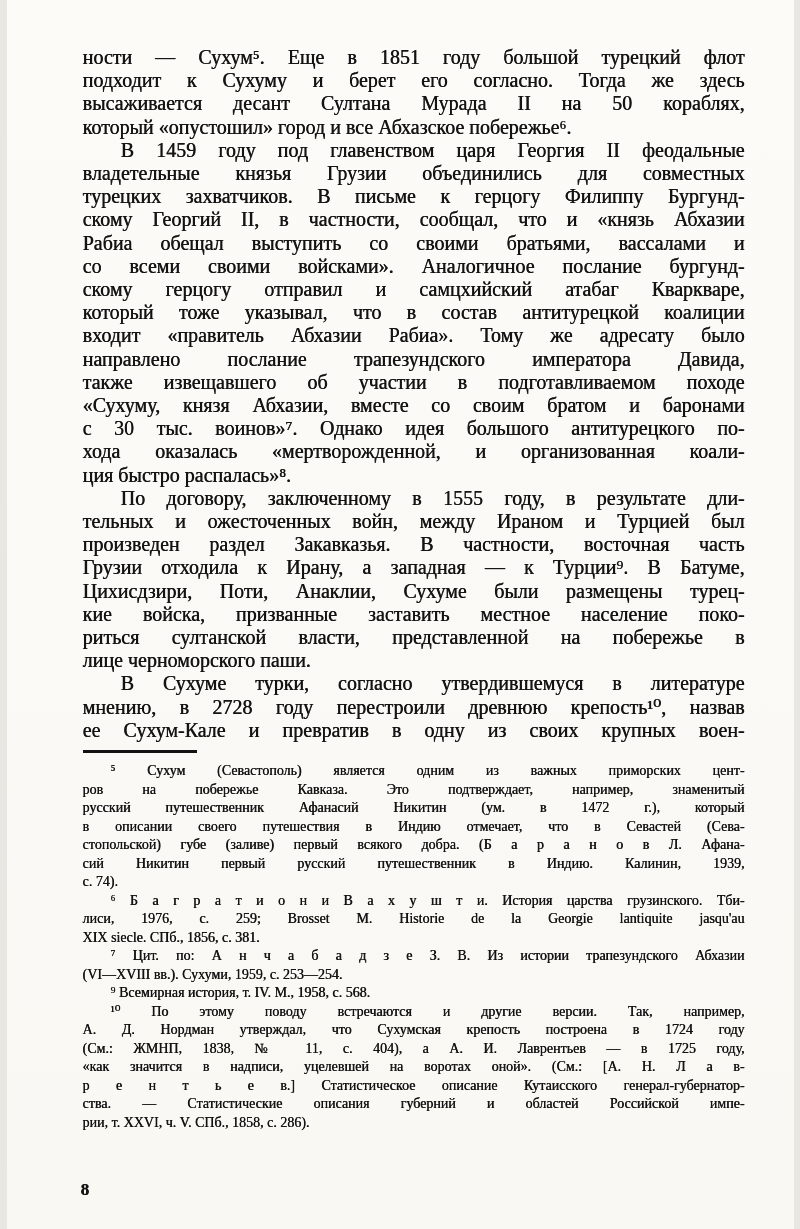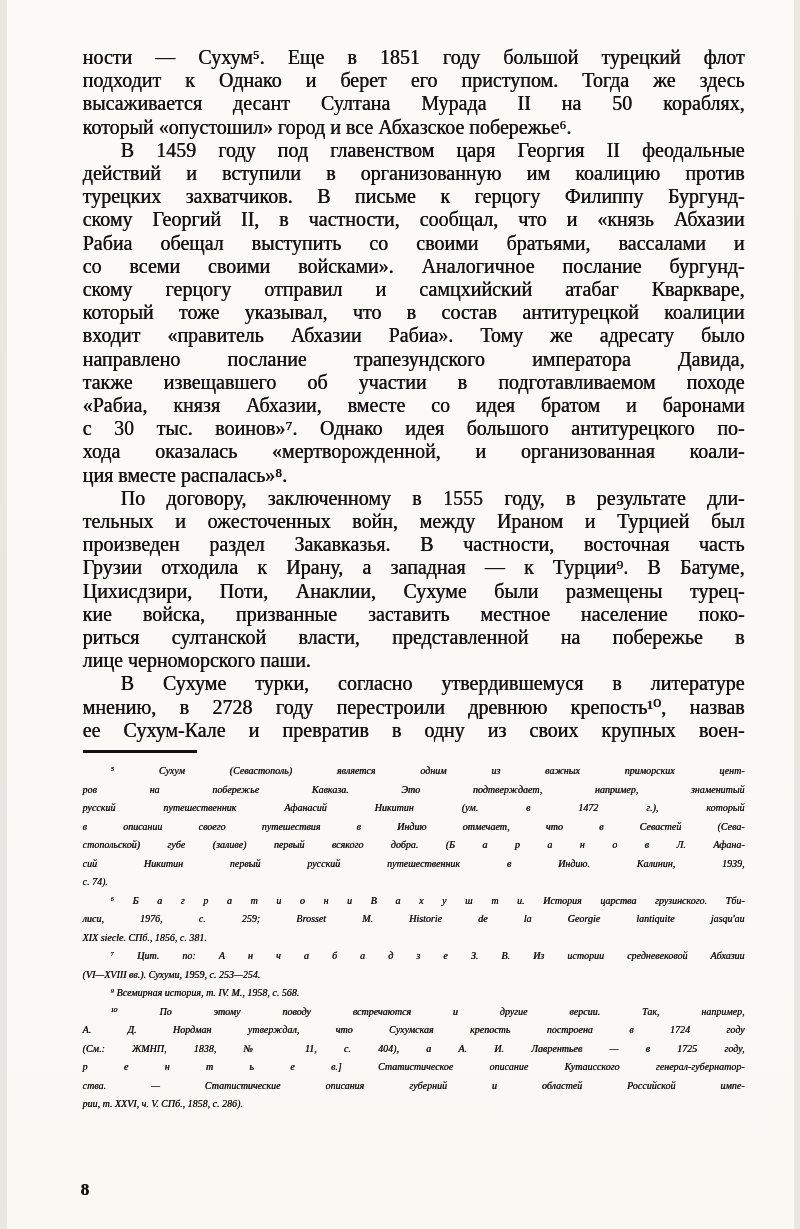--- a/index.html
+++ b/index.html
@@ -24,64 +24,63 @@
     white-space:normal;
     text-shadow:0.45px 0 0 currentColor;
   }
   .bline.indent{text-indent:38px;}
   .bline.end{text-align-last:left;}
   .rule{
     width:114px;height:3px;background:#121212;
     margin:8px 0 9px 0;
   }
   .fline{
-    font-size:10px;
+    font-size:14px;
     line-height:18.5px;
     text-align:justify;
     text-align-last:justify;
     text-shadow:0.35px 0 0 currentColor;
-    font-style:italic;
   }
   .fline.indent{text-indent:28px;}
   .fline.end{text-align-last:left;}
   .pagenum{
     position:absolute;left:74px;top:1180px;
     font-size:17px;font-weight:bold;
     text-shadow:0.5px 0 0 currentColor;
   }
 </style>
 </head>
 <body>
 
 <div class="page">
   <div class="textblock">
 
     <div class="para">
       <div class="bline">ности — Сухум⁵. Еще в 1851 году большой турецкий флот</div>
-      <div class="bline">подходит к Однако и берет его приступом. Тогда же здесь</div>
+      <div class="bline">подходит к Сухуму и берет его согласно. Тогда же здесь</div>
       <div class="bline">высаживается десант Султана Мурада II на 50 кораблях,</div>
       <div class="bline end">который «опустошил» город и все Абхазское побережье⁶.</div>
     </div>
 
     <div class="para">
       <div class="bline indent">В 1459 году под главенством царя Георгия II феодальные</div>
-      <div class="bline">действий и вступили в организованную им коалицию против</div>
+      <div class="bline">владетельные князья Грузии объединились для совместных</div>
       <div class="bline">турецких захватчиков. В письме к герцогу Филиппу Бургунд-</div>
       <div class="bline">скому Георгий II, в частности, сообщал, что и «князь Абхазии</div>
       <div class="bline">Рабиа обещал выступить со своими братьями, вассалами и</div>
       <div class="bline">со всеми своими войсками». Аналогичное послание бургунд-</div>
       <div class="bline">скому герцогу отправил и самцхийский атабаг Кваркваре,</div>
       <div class="bline">который тоже указывал, что в состав антитурецкой коалиции</div>
       <div class="bline">входит «правитель Абхазии Рабиа». Тому же адресату было</div>
       <div class="bline">направлено послание трапезундского императора Давида,</div>
       <div class="bline">также извещавшего об участии в подготавливаемом походе</div>
-      <div class="bline">«Рабиа, князя Абхазии, вместе со идея братом и баронами</div>
+      <div class="bline">«Сухуму, князя Абхазии, вместе со своим братом и баронами</div>
       <div class="bline">с 30 тыс. воинов»⁷. Однако идея большого антитурецкого по-</div>
       <div class="bline">хода оказалась «мертворожденной, и организованная коали-</div>
-      <div class="bline end">ция вместе распалась»⁸.</div>
+      <div class="bline end">ция быстро распалась»⁸.</div>
     </div>
 
     <div class="para">
       <div class="bline indent">По договору, заключенному в 1555 году, в результате дли-</div>
       <div class="bline">тельных и ожесточенных войн, между Ираном и Турцией был</div>
       <div class="bline">произведен раздел Закавказья. В частности, восточная часть</div>
       <div class="bline">Грузии отходила к Ирану, а западная — к Турции⁹. В Батуме,</div>
       <div class="bline">Цихисдзири, Поти, Анаклии, Сухуме были размещены турец-</div>
       <div class="bline">кие войска, призванные заставить местное население поко-</div>
       <div class="bline">риться султанской власти, представленной на побережье в</div>
@@ -105,30 +104,31 @@
         <div class="fline">стопольской) губе (заливе) первый всякого добра. (Б а р а н о в Л. Афана-</div>
         <div class="fline">сий Никитин первый русский путешественник в Индию. Калинин, 1939,</div>
         <div class="fline end">с. 74).</div>
       </div>
       <div class="footnote">
         <div class="fline indent">⁶ Б а г р а т и о н и  В а х у ш т и. История царства грузинского. Тби-</div>
         <div class="fline">лиси, 1976, с. 259; Brosset M. Historie de la Georgie lantiquite jasqu'au</div>
         <div class="fline end">XIX siecle. СПб., 1856, с. 381.</div>
       </div>
       <div class="footnote">
-        <div class="fline indent">⁷ Цит. по: А н ч а б а д з е З. В. Из истории средневековой Абхазии</div>
+        <div class="fline indent">⁷ Цит. по: А н ч а б а д з е З. В. Из истории трапезундского Абхазии</div>
         <div class="fline end">(VI—XVIII вв.). Сухуми, 1959, с. 253—254.</div>
       </div>
       <div class="footnote">
         <div class="fline indent end">⁹ Всемирная история, т. IV. М., 1958, с. 568.</div>
       </div>
       <div class="footnote">
         <div class="fline indent">¹⁰ По этому поводу встречаются и другие версии. Так, например,</div>
         <div class="fline">А. Д. Нордман утверждал, что Сухумская крепость построена в 1724 году</div>
         <div class="fline">(См.: ЖМНП, 1838, № 11, с. 404), а А. И. Лаврентьев — в 1725 году,</div>
+        <div class="fline">«как значится в надписи, уцелевшей на воротах оной». (См.: [А. Н. Л а в-</div>
         <div class="fline">р е н т ь е в.] Статистическое описание Кутаисского генерал-губернатор-</div>
         <div class="fline">ства. — Статистические описания губерний и областей Российской импе-</div>
         <div class="fline end">рии, т. XXVI, ч. V. СПб., 1858, с. 286).</div>
       </div>
     </div>
 
   </div>
 
   <div class="pagenum">8</div>
 </div>

